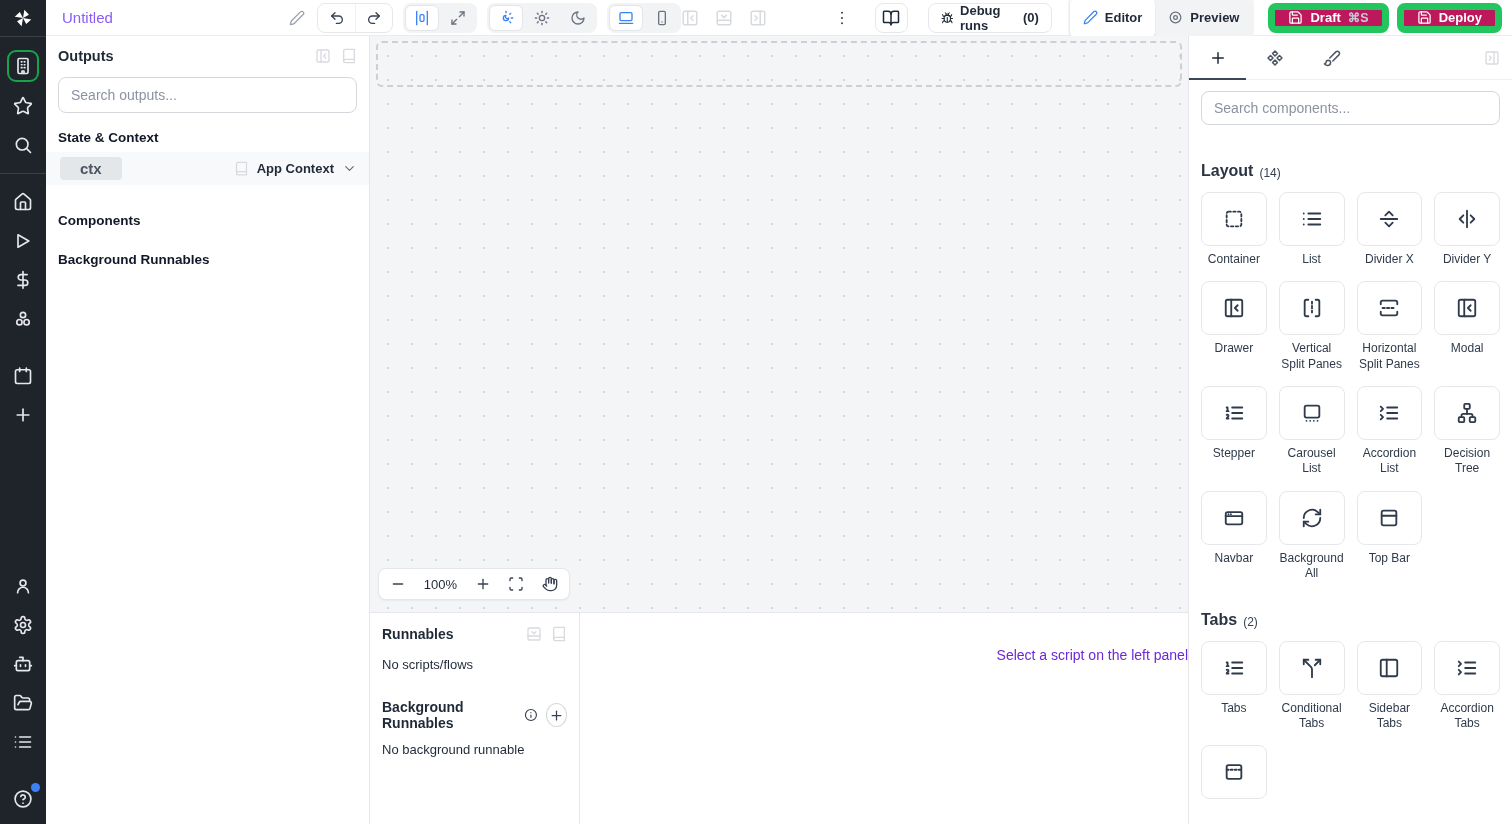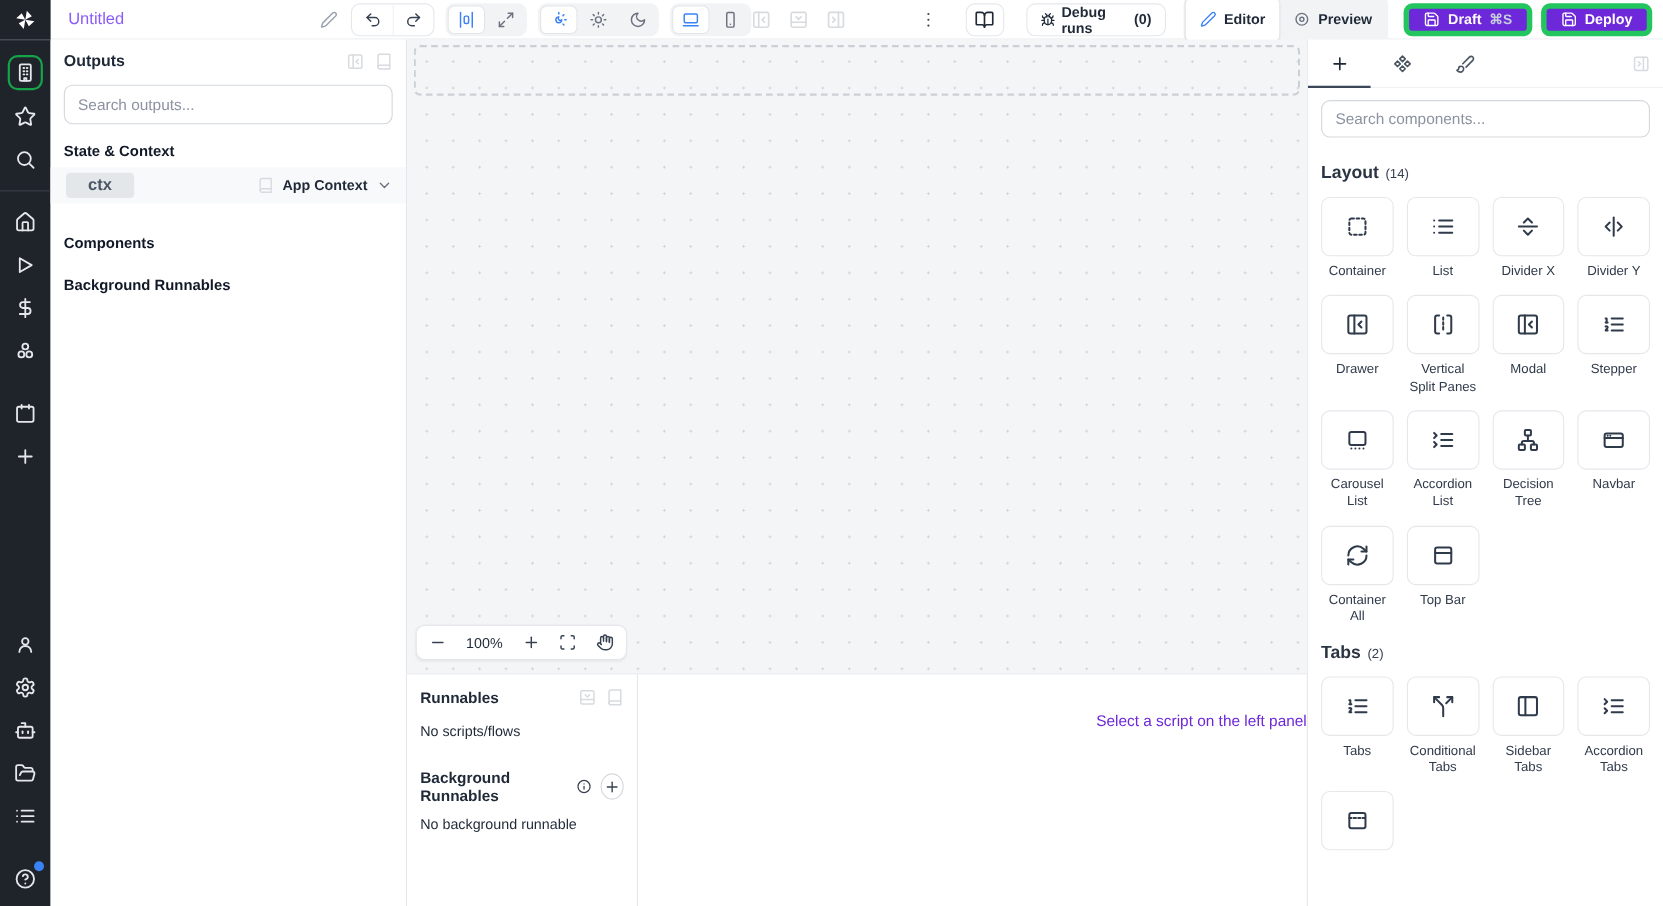--- a/index.html
+++ b/index.html
@@ -28,21 +28,21 @@
   .seg.sel { background:#fff; border:1px solid #e3e5e9; color:#3b82f6; }
 
   .tb-right { margin-left:auto; display:flex; align-items:center; padding-right:10px; }
   .pale-group { display:flex; gap:16px; margin-right:64px; }
   .kebab-btn { width:26px; height:30px; display:flex; align-items:center; justify-content:center; color:#374151; cursor:pointer; margin-right:22px; }
   .sq-btn { width:40px; height:30px; border:1px solid #e5e7eb; border-radius:8px; background:#fff; display:flex; align-items:center; justify-content:center; color:#1f2937; cursor:pointer; margin-right:20px; }
   .debug-btn { height:30px; border:1px solid #e5e7eb; border-radius:8px; background:#fff; display:flex; align-items:center; gap:6px; padding:0 12px; font-size:13px; font-weight:600; color:#1f2937; cursor:pointer; margin-right:16px; }
   .toggle { background:#f2f3f5; padding:2px; border-radius:8px; display:flex; margin-right:14px; }
   .toggle .opt { display:flex; gap:7px; align-items:center; padding:0 13px; height:40px; border-radius:6px; font-size:13px; font-weight:700; color:#1f2937; cursor:pointer; }
   .toggle .opt.sel { background:#fff; box-shadow:0 1px 2px rgba(16,24,40,.1); }
-  .primary-btn { background:#6d28d9; color:#fff; height:30px; border-radius:8px; padding:0 13px; display:flex; gap:7px; align-items:center; font-size:13px; font-weight:700; cursor:pointer; border:5px solid #22c55e; }
+  .primary-btn { background:#be185d; color:#fff; height:30px; border-radius:8px; padding:0 13px; display:flex; gap:7px; align-items:center; font-size:13px; font-weight:700; cursor:pointer; border:7px solid #22c55e; }
   .primary-btn + .primary-btn { margin-left:8px; }
   .shortcut { color:#c3cddc; font-weight:600; font-size:12.5px; }
 
   
   .main { flex:1; display:flex; min-height:0; }
 
   
   .rail { width:46px; background:#1f242b; display:flex; flex-direction:column; align-items:center; flex:0 0 46px; }
   .rail-divider { width:100%; height:1px; background:#3a4049; flex:0 0 1px; }
   .rail-group { display:flex; flex-direction:column; align-items:center; gap:9px; padding:13px 0; }
@@ -93,21 +93,21 @@
   
   .right-panel { width:324px; flex:0 0 324px; border-left:1px solid #e5e7eb; display:flex; flex-direction:column; background:#fff; }
   .rp-tabs { height:44px; flex:0 0 44px; display:flex; align-items:center; border-bottom:1px solid #f0f1f3; }
   .rp-tab { width:57px; height:44px; display:flex; align-items:center; justify-content:center; color:#4b5563; cursor:pointer; }
   .rp-tab.active { box-shadow: inset 0 -2px 0 #3b4658; color:#1f2937; }
   .rp-collapse { margin-left:auto; padding-right:12px; color:#d7dade; display:flex; }
   .rp-search-wrap { padding:11px 12px 6px; }
   .rp-search { width:100%; height:34px; border:1px solid #d4d7dc; border-radius:8px; padding:0 12px; font-size:14px; color:#111827; outline:none; font-family:inherit; }
   .rp-search::placeholder { color:#8b93a1; }
   .rp-body { flex:1; overflow:hidden; padding:2px 12px 0; }
-  .sec-head { display:flex; align-items:center; gap:6px; margin:16px 0 12px; }
+  .sec-head { display:flex; align-items:flex-end; gap:6px; margin:29px 0 12px; }
   .sec-title { font-size:16px; font-weight:700; color:#2b3442; }
   .sec-count { font-size:12px; color:#374151; }
   .grid { display:grid; grid-template-columns:repeat(4, 1fr); column-gap:12px; row-gap:14px; }
   .comp { display:flex; flex-direction:column; align-items:center; cursor:pointer; }
   .comp-box { width:100%; height:54px; border:1px solid #e5e7eb; border-radius:8px; display:flex; align-items:center; justify-content:center; color:#2f3a4a; background:#fff; }
   .comp-box .ic { width:22px; height:22px; }
   .comp-label { margin-top:6px; font-size:12px; line-height:1.28; color:#2f3a4a; text-align:center; }
 </style>
 </head>
 <body>
@@ -729,20 +729,32 @@
                     <path d="M12 5v14" stroke-dasharray="2.4 2.4"></path>
                   </svg>
                 </span>
               </div>
               <div class="comp-label">Vertical Split Panes</div>
             </div>
             <div class="comp">
               <div class="comp-box">
                 <span class="ic">
                   <svg viewBox="0 0 24 24" fill="none" stroke="currentColor" stroke-width="2" stroke-linecap="round" stroke-linejoin="round" width="100%" height="100%">
+                    <path d="M3 8V6a2 2 0 0 1 2-2h14a2 2 0 0 1 2 2v2"></path>
+                    <path d="M3 16v2a2 2 0 0 0 2 2h14a2 2 0 0 0 2-2v-2"></path>
+                    <path d="M5 12h14" stroke-dasharray="2.4 2.4"></path>
+                  </svg>
+                </span>
+              </div>
+              <div class="comp-label">Horizontal Split Panes</div>
+            </div>
+            <div class="comp">
+              <div class="comp-box">
+                <span class="ic">
+                  <svg viewBox="0 0 24 24" fill="none" stroke="currentColor" stroke-width="2" stroke-linecap="round" stroke-linejoin="round" width="100%" height="100%">
                     <rect x="3" y="3" width="18" height="18" rx="2"></rect>
                     <path d="M9 3v18"></path>
                     <path d="m16 15-3-3 3-3"></path>
                   </svg>
                 </span>
               </div>
               <div class="comp-label">Modal</div>
             </div>
             <div class="comp">
               <div class="comp-box">
@@ -818,21 +830,21 @@
               <div class="comp-box">
                 <span class="ic">
                   <svg viewBox="0 0 24 24" fill="none" stroke="currentColor" stroke-width="2" stroke-linecap="round" stroke-linejoin="round" width="100%" height="100%">
                     <path d="M3 12a9 9 0 0 1 15-6.7L21 8"></path>
                     <path d="M21 3v5h-5"></path>
                     <path d="M21 12a9 9 0 0 1-15 6.7L3 16"></path>
                     <path d="M3 21v-5h5"></path>
                   </svg>
                 </span>
               </div>
-              <div class="comp-label">Container All</div>
+              <div class="comp-label">Background All</div>
             </div>
             <div class="comp">
               <div class="comp-box">
                 <span class="ic">
                   <svg viewBox="0 0 24 24" fill="none" stroke="currentColor" stroke-width="2" stroke-linecap="round" stroke-linejoin="round" width="100%" height="100%">
                     <rect x="4" y="4" width="16" height="16" rx="2"></rect>
                     <path d="M4 9.5h16"></path>
                   </svg>
                 </span>
               </div>

